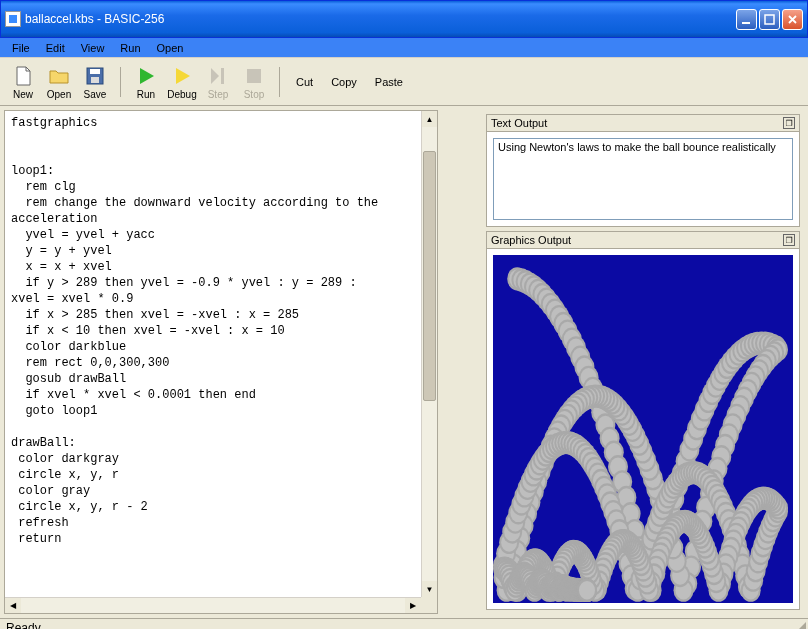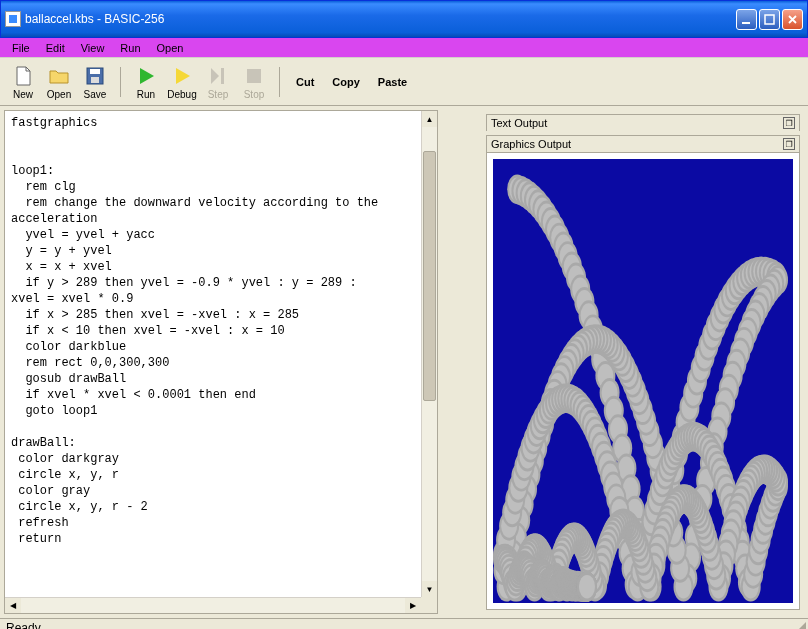--- a/index.html
+++ b/index.html
@@ -23,40 +23,40 @@
   width: 21px; height: 21px; border-radius: 3px;
   display: flex; align-items: center; justify-content: center;
   border: 1px solid #fff; cursor: pointer;
 }
 .win-btn.min, .win-btn.max { background: linear-gradient(to bottom, #7ba4e8, #2b5ebf); }
 .win-btn.close { background: linear-gradient(to bottom, #f5a089, #d9532c); }
 .win-btn svg { width: 11px; height: 11px; }
 
 
 .menubar {
-  height: 20px; background: #d946ef; display: flex; align-items: center;
+  height: 20px; background: #3b82f6; display: flex; align-items: center;
   padding: 4px 4px; font-size: 11px; border-bottom: 1px solid #d4d0c8;
 }
 .menubar .menu-item { padding: 2px 8px; cursor: pointer; }
 
 
 .toolbar {
   height: 48px; background: #ece9d8; display: flex; align-items: center;
   padding: 2px 6px; gap: 2px; border-bottom: 1px solid #aca899;
 }
 .tool-btn {
   width: 34px; height: 44px; display: flex; flex-direction: column;
   align-items: center; justify-content: center; cursor: pointer;
   font-size: 10px; border-radius: 3px; padding-top: 2px;
 }
 .tool-btn .icon-slot { width: 22px; height: 22px; display: flex; align-items: center; justify-content: center; }
 .tool-btn.disabled { color: #aca899; cursor: default; }
 .tool-label { margin-top: 2px; }
 .tool-sep { width: 1px; height: 30px; background: #aca899; margin: 0 6px; }
-.tool-text-btn { font-size: 11px; padding: 4px 8px; cursor: pointer; font-weight: bold; }
+.tool-text-btn { font-size: 11px; padding: 4px 8px; cursor: pointer; }
 
 
 .main {
   display: flex; height: 512px; padding: 2px; gap: 40px;
 }
 
 .code-panel {
   flex: 1; display: flex; flex-direction: column; border: 1px solid #aca899;
   margin: 2px; background: #fff; position: relative;
 }
@@ -284,20 +284,23 @@
     </div>
     <div class="scroll-corner"></div>
   </div>
 
   <div class="right-col">
 
     <div>
       <div class="panel-title">
         <span>Text Output</span>
         <span class="dock-btn">❐</span>
+      </div>
+      <div class="text-output-box">
+        <div class="text-output-inner">Using Newton's laws to make the ball bounce realistically</div>
       </div>
     </div>
 
     <div style="flex:1; display:flex; flex-direction:column;">
       <div class="panel-title">
         <span>Graphics Output</span>
         <span class="dock-btn">❐</span>
       </div>
       <div class="graphics-output-box">
         <svg class="graphics-canvas ball-trail" id="gfx" viewBox="0 0 300 300" preserveAspectRatio="none">

